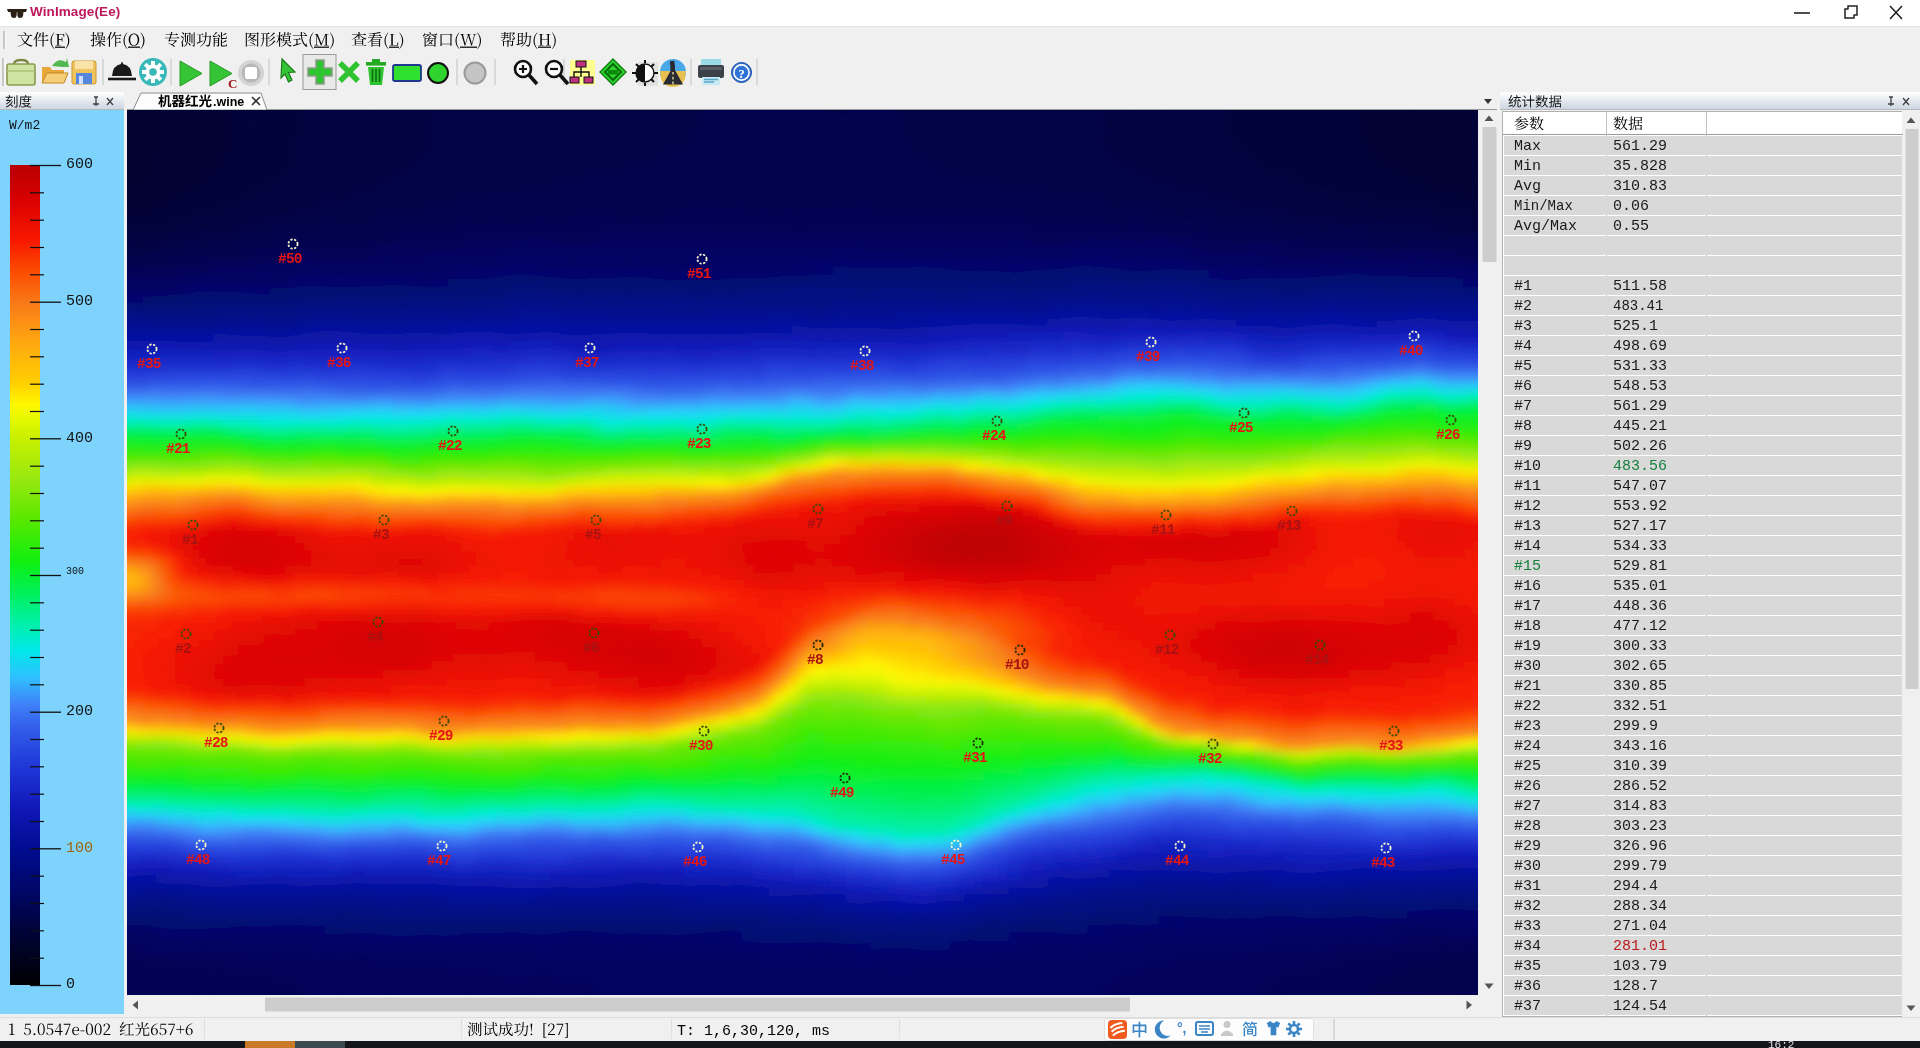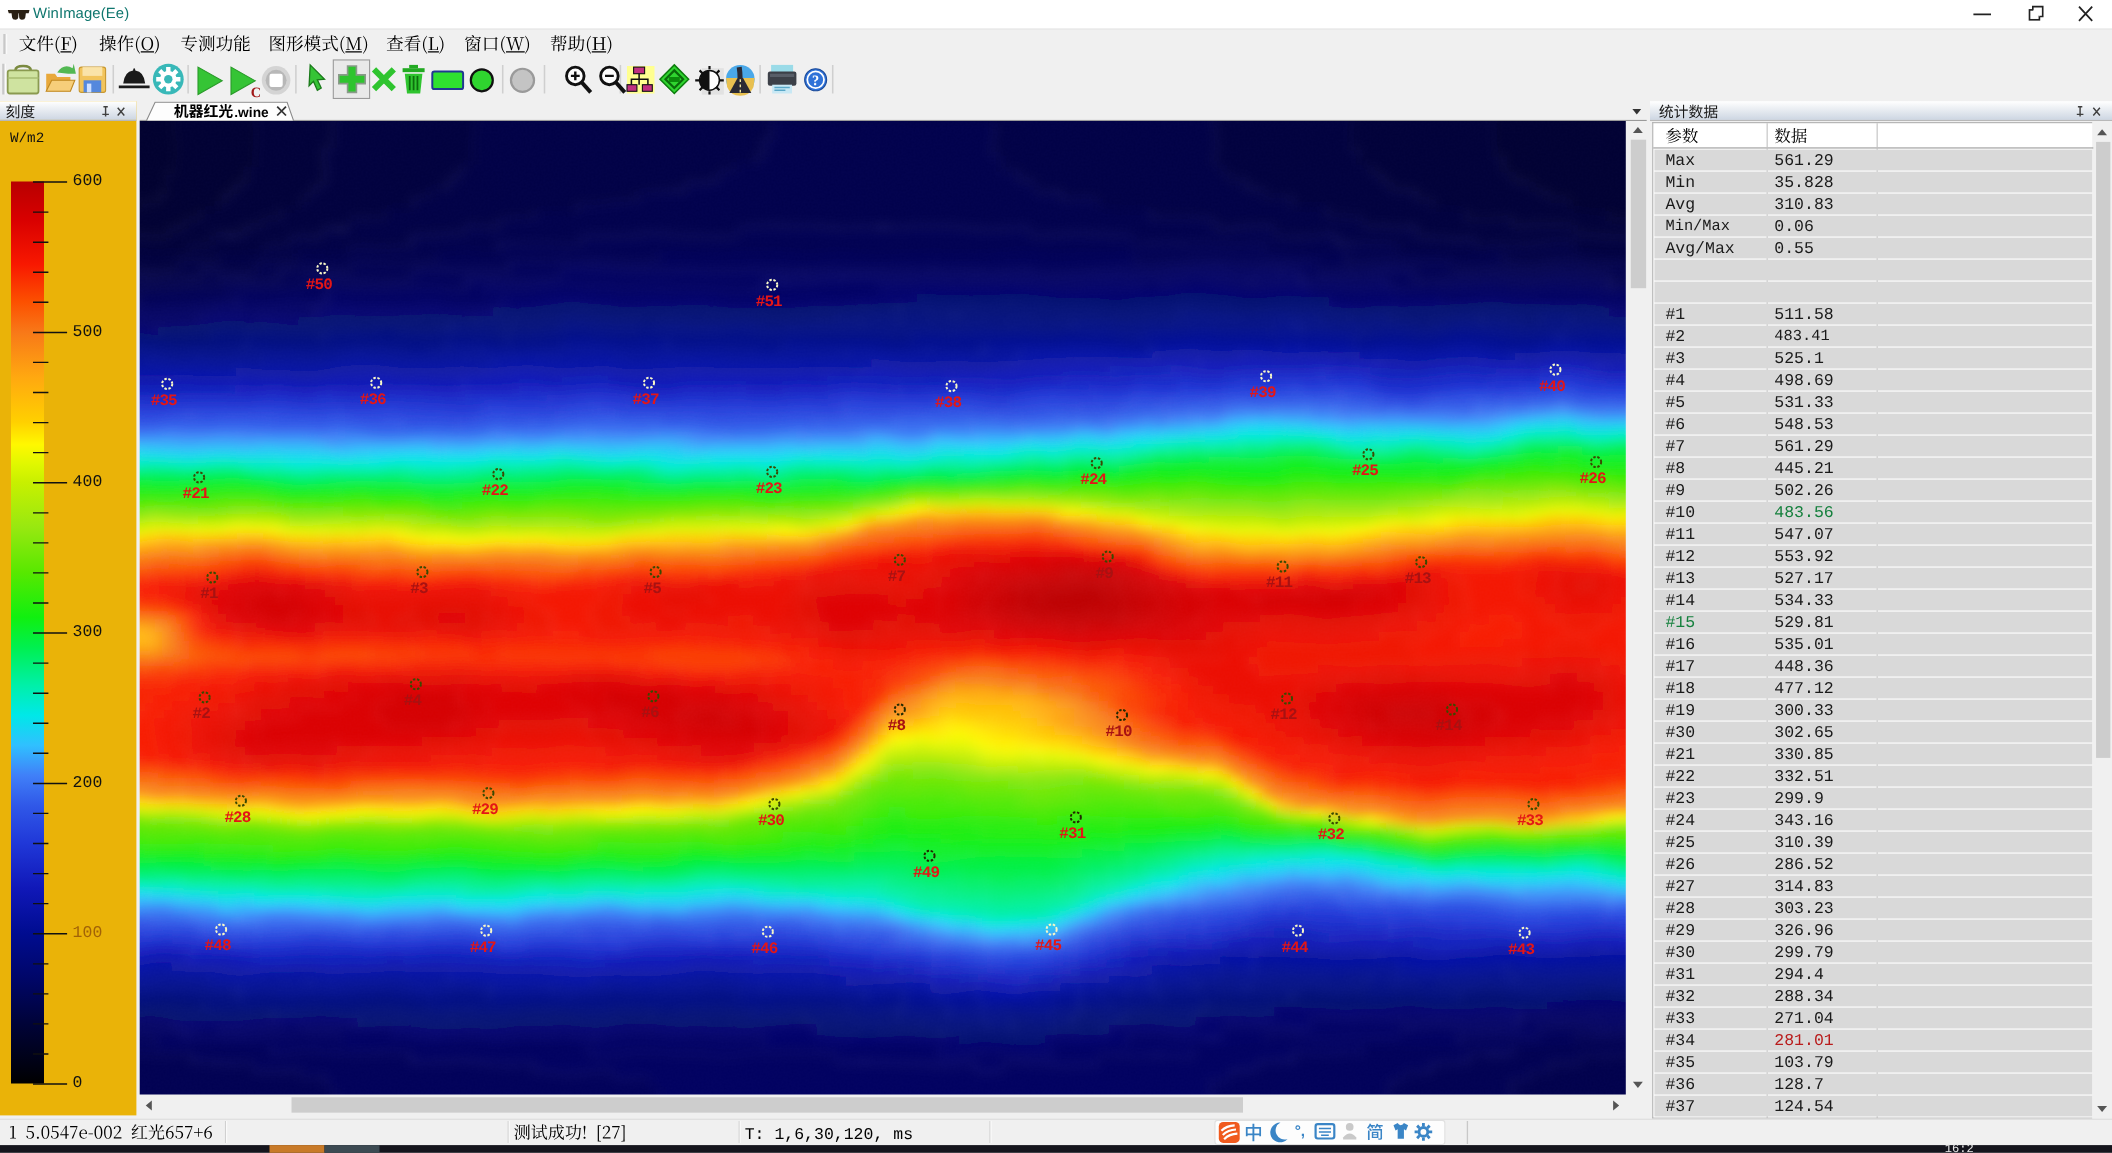--- a/index.html
+++ b/index.html
@@ -3,21 +3,21 @@
 *{margin:0;padding:0;box-sizing:border-box}
 html,body{width:1920px;height:1048px;overflow:hidden;background:#f0f0f0;
 font-family:"Liberation Sans",sans-serif;}
 .abs{position:absolute}
 .mono{font-family:"Liberation Mono",monospace}
 </style></head><body>
 <div class="abs" style="left:0;top:0;width:1920px;height:26px;background:#ffffff">
     <svg class="abs" style="left:7px;top:5px" width="20" height="16" viewBox="0 0 20 16">
       <path d="M0 4 L20 4 L19 7 L16.5 7 L16 11 Q15.7 13 13 13 Q10.6 13 10.4 10.5 L10.2 7 L9.8 7 L9.6 10.5 Q9.4 13 7 13 Q4.3 13 4 11 L3.5 7 L1 7 Z" fill="#2a2014"></path>
     </svg>
-    <span class="abs" style="left:30px;top:4px;font-size:13.5px;font-weight:400;color:#0f766e;letter-spacing:0.1px">WinImage(Ee)</span>
+    <span class="abs" style="left:30px;top:4px;font-size:13.5px;font-weight:700;color:#be185d;letter-spacing:0.1px">WinImage(Ee)</span>
     <svg class="abs" style="left:1780px;top:0" width="140" height="26" viewBox="0 0 140 26">
       <path d="M14 13 H30" stroke="#222" stroke-width="1.6"></path>
       <rect x="65" y="9" width="9" height="9" fill="none" stroke="#222" stroke-width="1.5"></rect>
       <path d="M68 9 V6 H77 V15 H74" fill="#fff" stroke="#222" stroke-width="1.5"></path>
       <path d="M110 6 L122 19 M122 6 L110 19" stroke="#222" stroke-width="1.6"></path>
     </svg>
   </div>
 <div class="abs" style="left:0;top:26px;width:1920px;height:26px;background:#f0f0f0;border-top:1px solid #e5e5e5">
     <svg class="abs" style="left:0;top:0" width="700" height="26" viewBox="0 0 700 26">
       <path d="M4 4 V22" stroke="#c8c8c8" stroke-width="2"></path>
@@ -162,21 +162,21 @@
         <rect x="5" y="18" width="18" height="8" fill="#c8e8f4"></rect>
         <path d="M7 20.5 H21 M7 23 H17" stroke="#5aa8c8" stroke-width="1.4"></path>
       </g>
       <g transform="translate(731,10)">
         <circle cx="10.5" cy="10.5" r="10" fill="#2f72d8" stroke="#1a4a9a" stroke-width="1"></circle>
         <circle cx="10.5" cy="10.5" r="7.6" fill="none" stroke="#fff" stroke-width="1.6"></circle>
         <text x="10.5" y="15.5" font-size="13" font-weight="bold" fill="#fff" text-anchor="middle" font-family="Liberation Serif,serif">?</text>
       </g>
     </svg>
   </div>
-<div class="abs" style="left:0;top:92px;width:124px;height:922px;background:#eab308">
+<div class="abs" style="left:0;top:92px;width:124px;height:922px;background:#7dd3fc">
     <div class="abs" style="left:0;top:0;width:124px;height:18px;background:linear-gradient(#ffffff,#cdd6e2);border-bottom:1px solid #b8b8b8"></div>
     <svg class="abs" style="left:0;top:0" width="124" height="19" viewBox="0 0 124 19">
       <path d="M16.5 3.3V14.3C16.5 14.5 16.4 14.6 16.2 14.6C15.9 14.6 15.2 14.6 14.3 14.6C14.5 14.9 14.6 15.3 14.7 15.5C15.8 15.5 16.5 15.5 16.9 15.4C17.3 15.2 17.5 14.9 17.5 14.3V3.3ZM14.1 4.7V12.2H15.0V4.7ZM11.2 6.7C11.0 7.2 10.7 7.6 10.4 8.0L7.6 8.1C8.3 7.4 9.0 6.6 9.6 5.8H13.1V4.8H10.3C10.2 4.3 9.8 3.6 9.4 3.1L8.5 3.3C8.8 3.8 9.1 4.4 9.2 4.8H5.7V5.8H8.4C7.8 6.7 7.1 7.5 6.9 7.7C6.6 8.0 6.3 8.2 6.1 8.2C6.2 8.5 6.4 9.0 6.4 9.2C6.7 9.1 7.1 9.0 9.7 8.9C8.6 10.1 7.3 11.0 5.9 11.7C6.1 11.9 6.4 12.3 6.5 12.5C8.8 11.3 10.9 9.4 12.1 7.0ZM12.1 9.3C10.8 11.7 8.4 13.6 5.8 14.7C6.0 14.9 6.3 15.4 6.4 15.6C7.8 14.9 9.2 13.9 10.4 12.9C11.2 13.6 12.1 14.4 12.5 15.0L13.2 14.3C12.8 13.7 11.8 12.9 11.1 12.2C11.8 11.4 12.5 10.6 13.0 9.6Z M23.7 5.8V7.0H21.5V7.8H23.7V10.1H29.0V7.8H31.1V7.0H29.0V5.8H28.0V7.0H24.7V5.8ZM28.0 7.8V9.2H24.7V7.8ZM28.7 11.8C28.1 12.5 27.3 13.0 26.3 13.4C25.4 13.0 24.6 12.4 24.0 11.8ZM21.7 10.9V11.8H23.5L23.0 11.9C23.6 12.7 24.3 13.3 25.2 13.9C23.9 14.3 22.5 14.5 21.1 14.6C21.2 14.9 21.4 15.3 21.5 15.5C23.2 15.3 24.8 15.0 26.3 14.4C27.6 15.0 29.2 15.4 30.9 15.6C31.0 15.3 31.3 14.9 31.5 14.7C30.0 14.6 28.6 14.3 27.4 13.9C28.6 13.2 29.6 12.4 30.2 11.2L29.6 10.9L29.4 10.9ZM24.9 3.3C25.1 3.7 25.3 4.1 25.4 4.5H20.2V8.2C20.2 10.2 20.1 13.1 19.0 15.1C19.3 15.2 19.7 15.4 19.9 15.6C21.0 13.4 21.2 10.3 21.2 8.2V5.5H31.3V4.5H26.6C26.4 4.1 26.1 3.5 25.9 3.1Z" fill="#1a1a1a"></path>
       <g stroke="#404040" stroke-width="1.3" fill="none">
         <path d="M96 5 V12 M93 12 H99 M96 12 V14 M94 5 H98"></path>
         <path d="M107 6 L113 13 M113 6 L107 13"></path>
       </g>
     </svg>
     <div class="abs mono" style="left:9px;top:26px;font-size:13px;color:#111">W/m2</div>
   </div>
@@ -210,21 +210,21 @@
     <path d="M30 848.8 H61" stroke="#111" stroke-width="1.3"></path>
     <path d="M30 876.2 H44" stroke="#111" stroke-width="1.2"></path>
     <path d="M30 903.5 H44" stroke="#111" stroke-width="1.2"></path>
     <path d="M30 930.8 H44" stroke="#111" stroke-width="1.2"></path>
     <path d="M30 958.2 H44" stroke="#111" stroke-width="1.2"></path>
     <path d="M30 985.5 H61" stroke="#111" stroke-width="1.3"></path>
   </svg>
 <div class="abs mono" style="left:66px;top:156px;font-size:15px;color:#111">600</div>
 <div class="abs mono" style="left:66px;top:293px;font-size:15px;color:#111">500</div>
 <div class="abs mono" style="left:66px;top:430px;font-size:15px;color:#111">400</div>
-<div class="abs mono" style="left:66px;top:566px;font-size:15px;color:#111">300</div>
+<div class="abs mono" style="left:66px;top:566px;font-size:10px;color:#111">300</div>
 <div class="abs mono" style="left:66px;top:703px;font-size:15px;color:#111">200</div>
 <div class="abs mono" style="left:66px;top:840px;font-size:15px;color:#a16207">100</div>
 <div class="abs mono" style="left:66px;top:976px;font-size:15px;color:#111">0</div>
 <div class="abs" style="left:127px;top:92px;width:1370px;height:18px;background:#f0f0f0;border-bottom:1px solid #9a9a9a">
     <svg class="abs" style="left:0;top:0" width="1370" height="18" viewBox="0 0 1370 18">
       <path d="M6 18 L14 1 L134 1 L140 18 Z" fill="#fdfdfd" stroke="#8a8a8a" stroke-width="1"></path>
       <path d="M37.6 3.3V7.7C37.6 9.7 37.4 12.4 35.6 14.1C36.0 14.4 36.6 14.9 36.9 15.2C38.8 13.2 39.2 10.0 39.2 7.7V4.8H40.8V12.9C40.8 14.1 40.9 14.4 41.2 14.7C41.4 14.9 41.8 15.1 42.2 15.1C42.4 15.1 42.7 15.1 42.9 15.1C43.2 15.1 43.5 15.0 43.7 14.8C44.0 14.6 44.1 14.4 44.2 14.0C44.3 13.6 44.3 12.6 44.3 11.9C43.9 11.8 43.5 11.5 43.2 11.3C43.2 12.1 43.1 12.7 43.1 13.0C43.1 13.3 43.1 13.4 43.0 13.5C43.0 13.6 42.9 13.6 42.9 13.6C42.8 13.6 42.7 13.6 42.6 13.6C42.6 13.6 42.5 13.6 42.5 13.5C42.4 13.4 42.4 13.3 42.4 12.9V3.3ZM33.6 2.5V5.3H31.6V6.8H33.4C33.0 8.5 32.2 10.3 31.3 11.4C31.5 11.8 31.9 12.4 32.0 12.9C32.6 12.1 33.2 11.0 33.6 9.8V15.2H35.2V9.5C35.5 10.2 35.9 10.8 36.2 11.2L37.1 9.9C36.8 9.6 35.6 8.1 35.2 7.7V6.8H36.9V5.3H35.2V2.5Z M47.6 4.4H49.1V5.7H47.6ZM53.2 4.4H54.9V5.7H53.2ZM52.7 7.5C53.1 7.7 53.6 7.9 54.0 8.2H51.0C51.2 7.8 51.4 7.5 51.6 7.1L50.6 7.0V3.1H46.1V7.0H49.9C49.7 7.4 49.5 7.8 49.2 8.2H45.1V9.6H47.8C47.0 10.2 46.0 10.8 44.8 11.2C45.1 11.5 45.5 12.1 45.6 12.5L46.1 12.3V15.2H47.6V14.9H49.0V15.1H50.6V10.9H48.4C49.0 10.5 49.5 10.1 50.0 9.6H52.2C52.6 10.1 53.1 10.5 53.7 10.9H51.8V15.2H53.3V14.9H54.9V15.1H56.4V12.4L56.8 12.5C57.0 12.2 57.5 11.5 57.8 11.2C56.5 10.9 55.2 10.3 54.2 9.6H57.4V8.2H55.1L55.5 7.8C55.2 7.5 54.7 7.2 54.2 7.0H56.4V3.1H51.8V7.0H53.2ZM47.6 13.5V12.3H49.0V13.5ZM53.3 13.5V12.3H54.9V13.5Z M58.4 13.0 58.6 14.7C60.0 14.4 61.7 14.0 63.3 13.6L63.2 12.0C61.4 12.4 59.6 12.8 58.4 13.0ZM58.8 8.4C59.0 8.3 59.4 8.2 60.6 8.1C60.1 8.7 59.7 9.1 59.5 9.3C59.1 9.8 58.7 10.1 58.4 10.2C58.6 10.6 58.8 11.4 58.9 11.7C59.3 11.5 59.9 11.4 63.5 10.8C63.4 10.4 63.4 9.8 63.4 9.4L61.1 9.7C62.2 8.6 63.1 7.4 63.9 6.1L62.5 5.2C62.2 5.7 61.9 6.1 61.6 6.6L60.5 6.7C61.2 5.6 61.9 4.3 62.5 3.1L60.8 2.5C60.3 4.0 59.4 5.7 59.1 6.1C58.8 6.5 58.5 6.8 58.3 6.9C58.4 7.3 58.7 8.1 58.8 8.4ZM63.5 12.8V14.4H71.0V12.8H68.1V5.3H70.7V3.7H63.7V5.3H66.3V12.8Z M73.1 3.7C73.7 4.7 74.3 6.1 74.5 7.0L76.1 6.4C75.9 5.5 75.2 4.1 74.6 3.1ZM81.9 3.0C81.5 4.1 80.9 5.5 80.3 6.4L81.7 6.9C82.3 6.1 83.0 4.8 83.6 3.6ZM77.4 2.5V7.5H72.2V9.0H75.5C75.3 11.2 74.9 12.9 71.8 13.8C72.2 14.1 72.6 14.8 72.8 15.2C76.4 14.0 77.0 11.9 77.2 9.0H79.1V13.1C79.1 14.7 79.5 15.2 81.0 15.2C81.3 15.2 82.4 15.2 82.7 15.2C84.0 15.2 84.4 14.5 84.6 12.2C84.1 12.1 83.4 11.8 83.1 11.5C83.0 13.4 83.0 13.6 82.5 13.6C82.3 13.6 81.5 13.6 81.3 13.6C80.8 13.6 80.8 13.6 80.8 13.1V9.0H84.4V7.5H79.0V2.5Z" fill="#000"></path>
       <text x="86" y="14" font-size="12.5" font-weight="bold" fill="#000" font-family="Liberation Sans">.wine</text>
       <path d="M125 5 L133 13 M133 5 L125 13" stroke="#333" stroke-width="1.6"></path>
       <path d="M1357 7 L1361 12 L1365 7 Z" fill="#333"></path>

